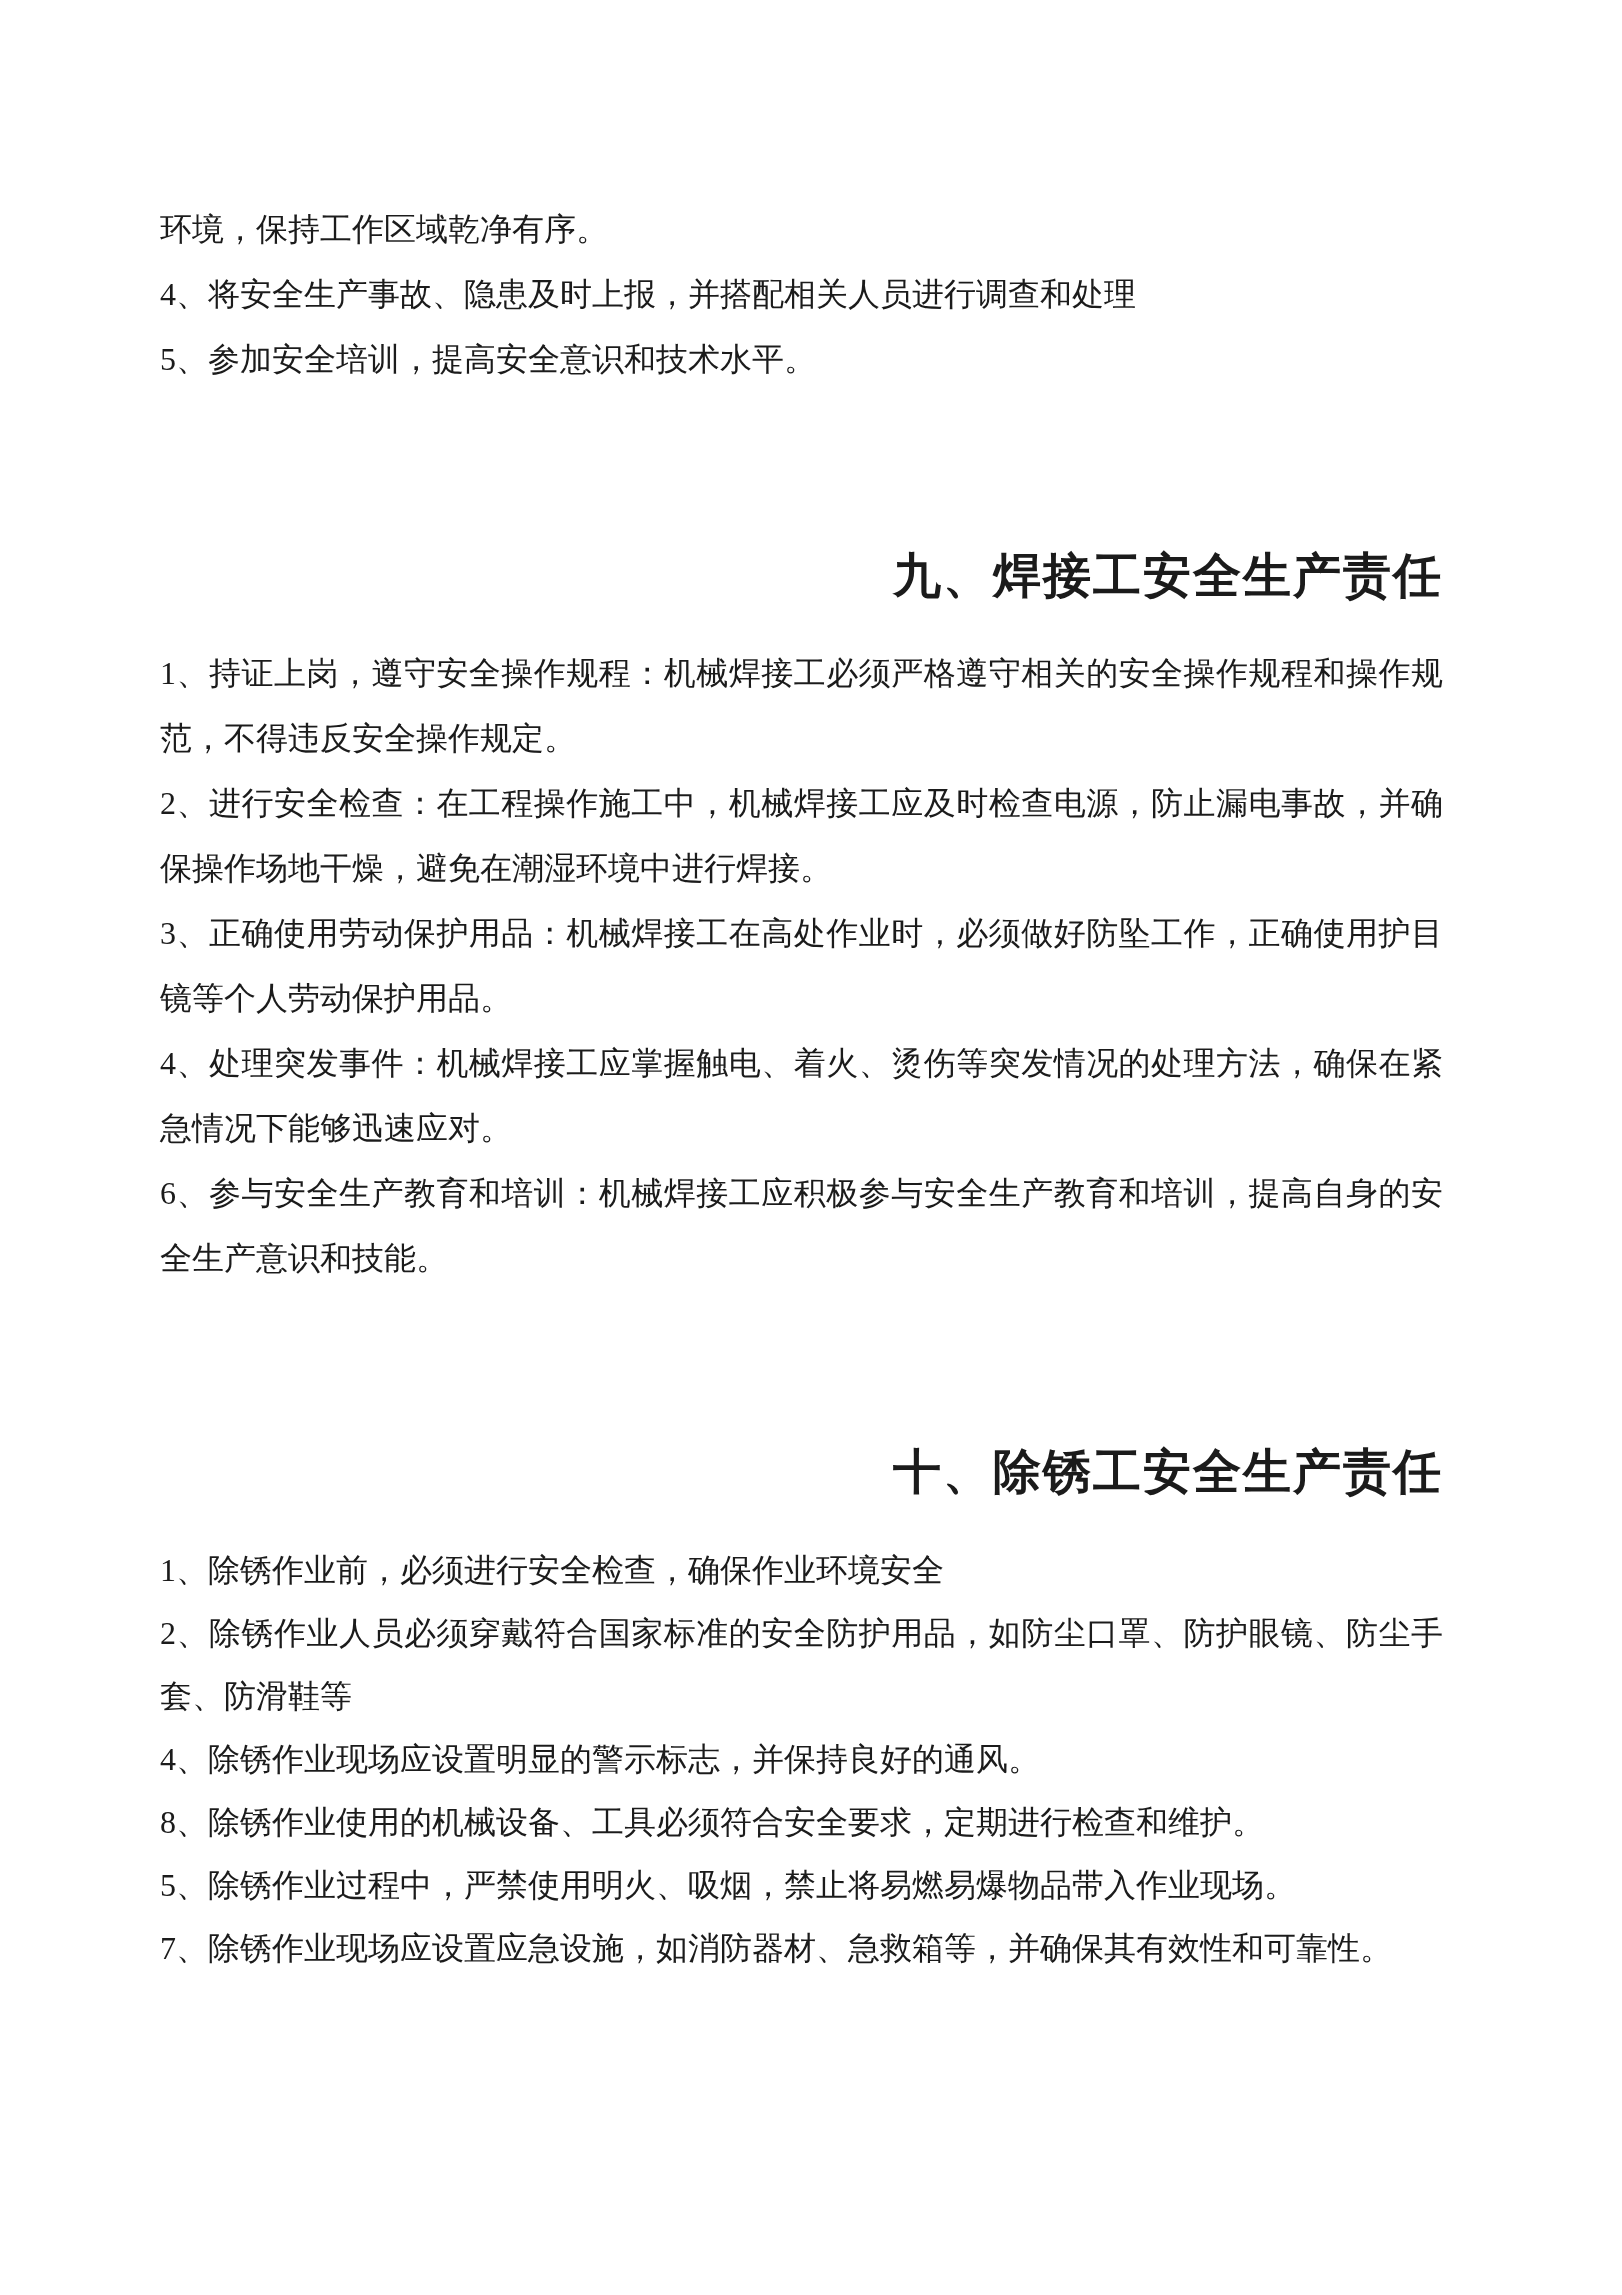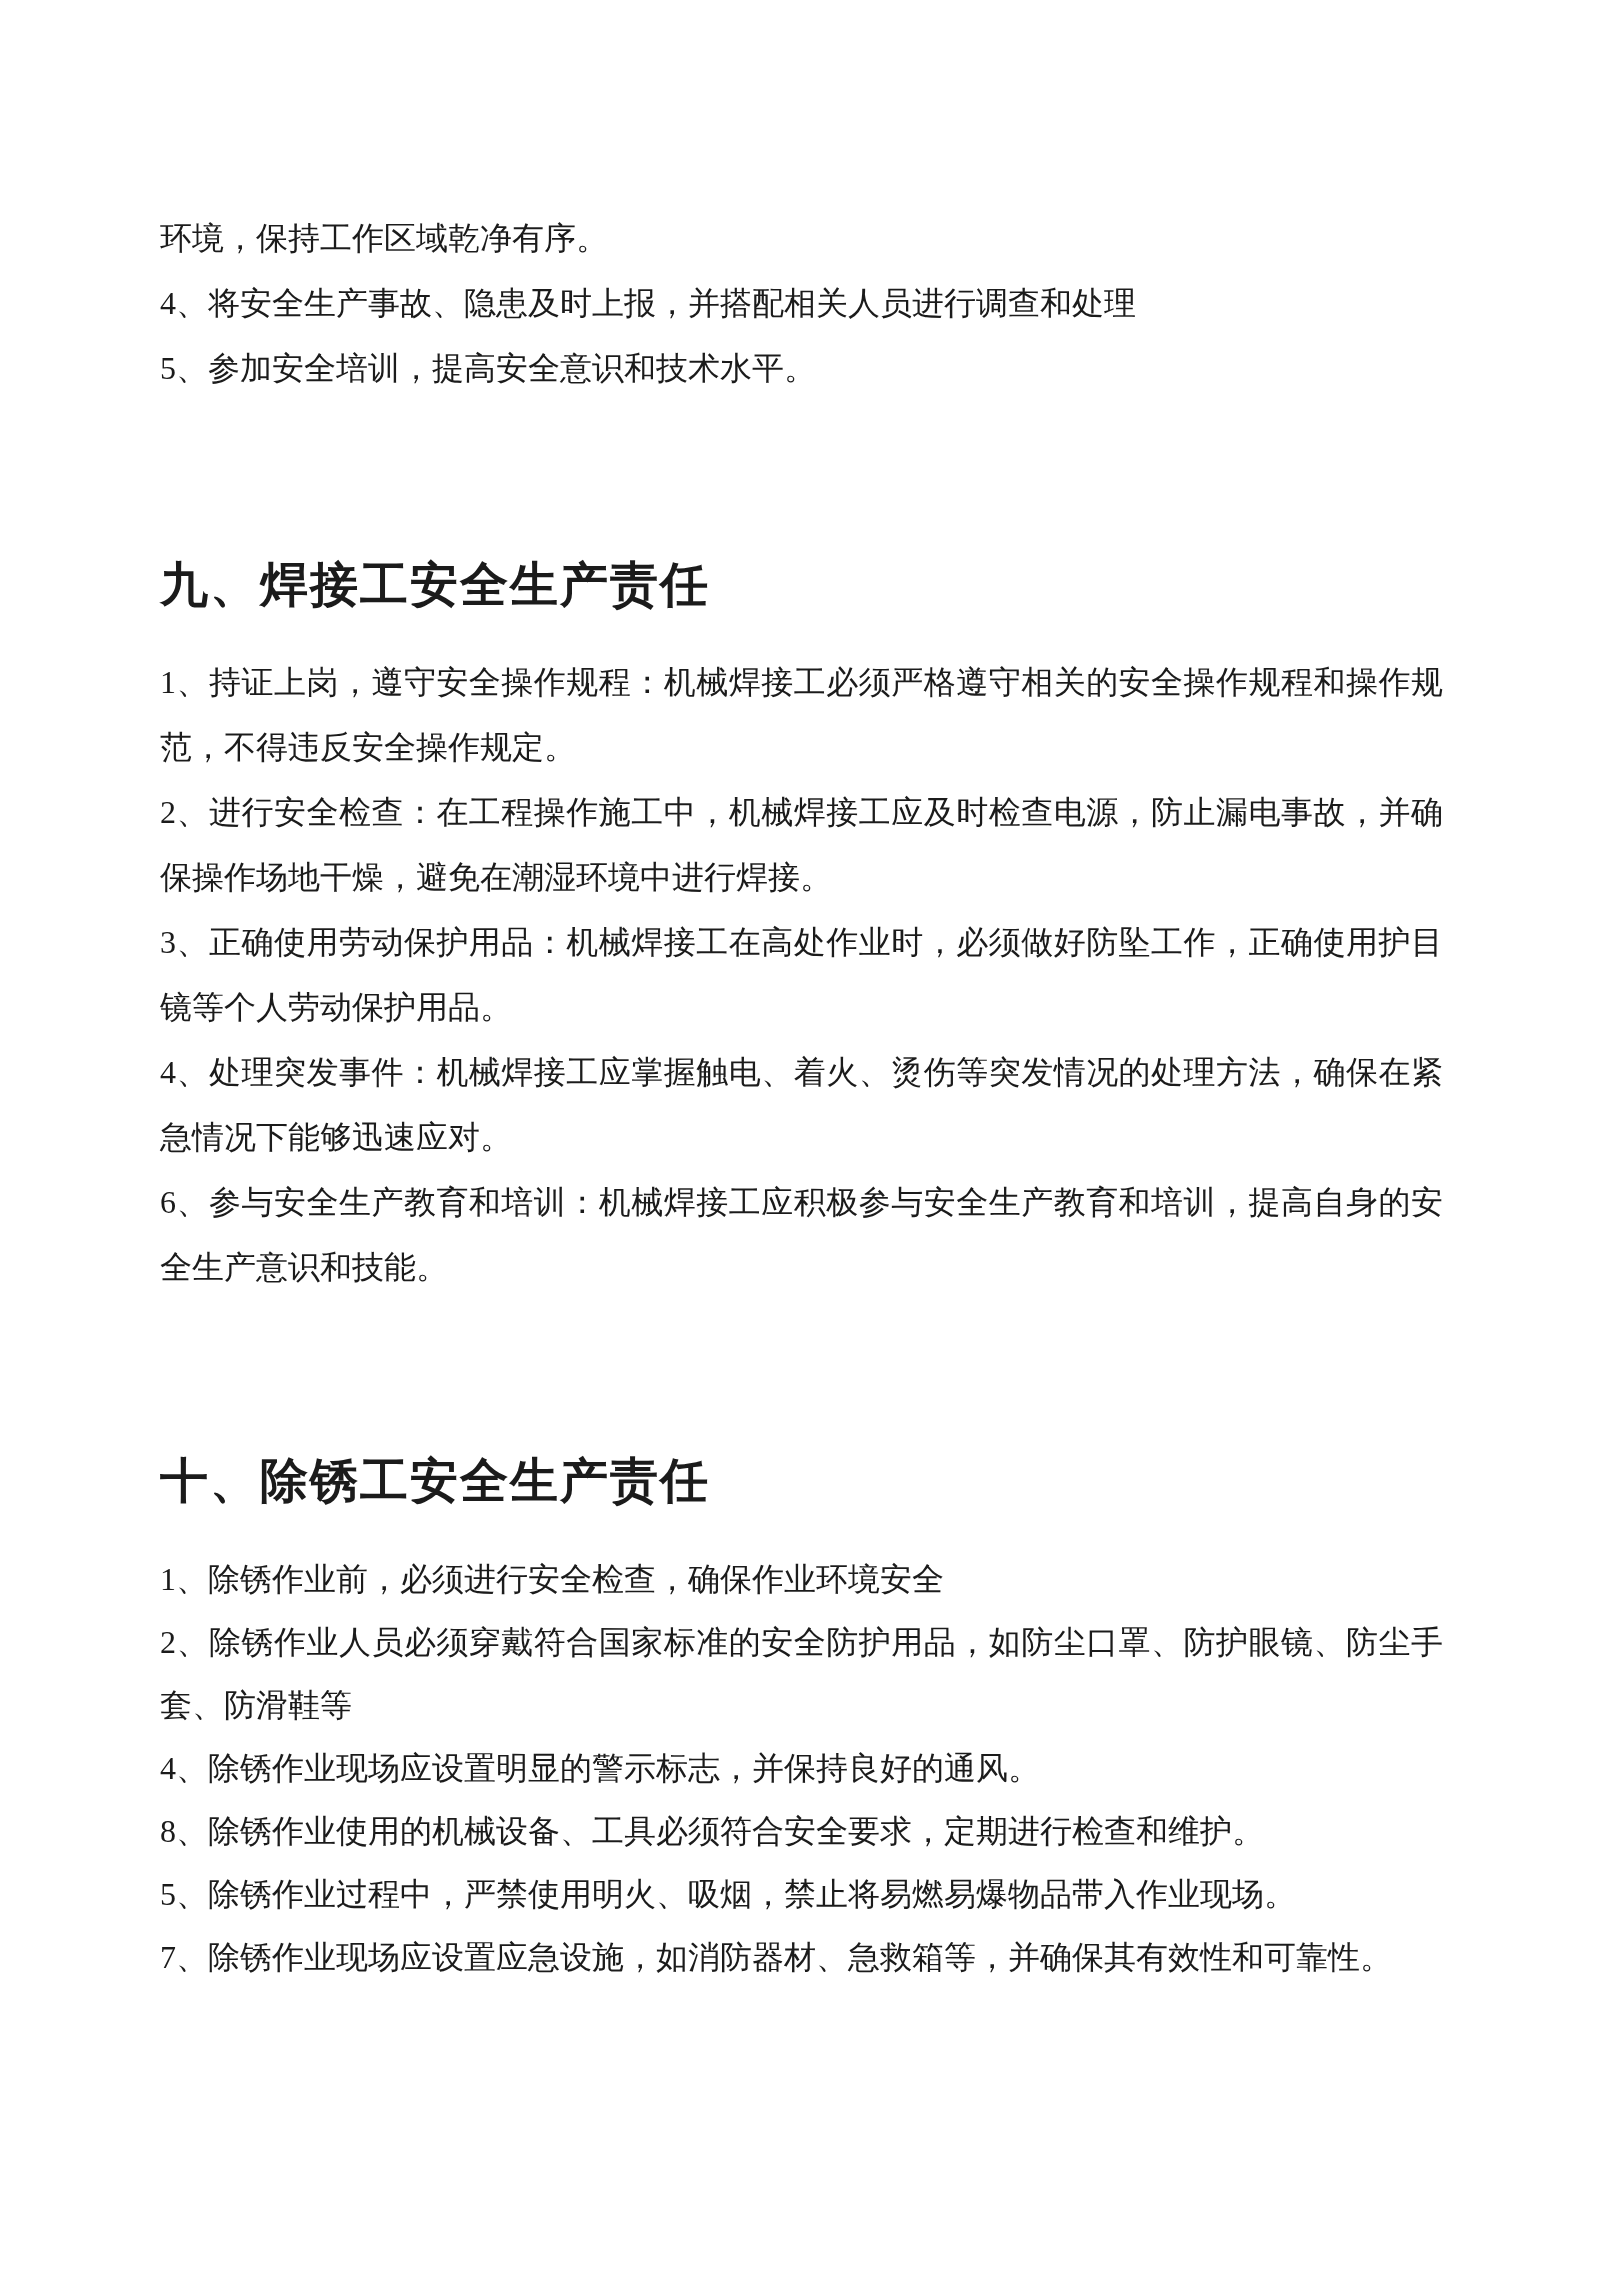--- a/index.html
+++ b/index.html
@@ -12,41 +12,41 @@
     width: 1623px;
     height: 2295px;
     background: #ffffff;
     color: #1b1b1b;
     font-family: "Liberation Serif", "DejaVu Serif", serif;
     overflow: hidden;
   }
   .content {
     position: absolute;
     left: 160px;
-    top: 16px;
+    top: 7px;
     width: 1283px;
   }
   .intro {
     padding-top: 190px;
   }
   .intro p,
   .sec p {
     margin: 0;
     font-size: 32px;
     line-height: 65px;
     text-align: justify;
     text-justify: inter-ideograph;
     word-break: break-all;
   }
   .sec-title {
     margin: 0;
     font-size: 48px;
     line-height: 79px;
     font-weight: 700;
-    text-align: left;
+    text-align: right;
     letter-spacing: 2px;
   }
   .t9  { margin-top: 144px; }
   .sec9 { margin-top: 26px; }
   .t10 { margin-top: 141px; }
   .sec10 { margin-top: 27.5px; }
   .sec10 p { line-height: 63px; }
 </style>
 </head>
 <body>

